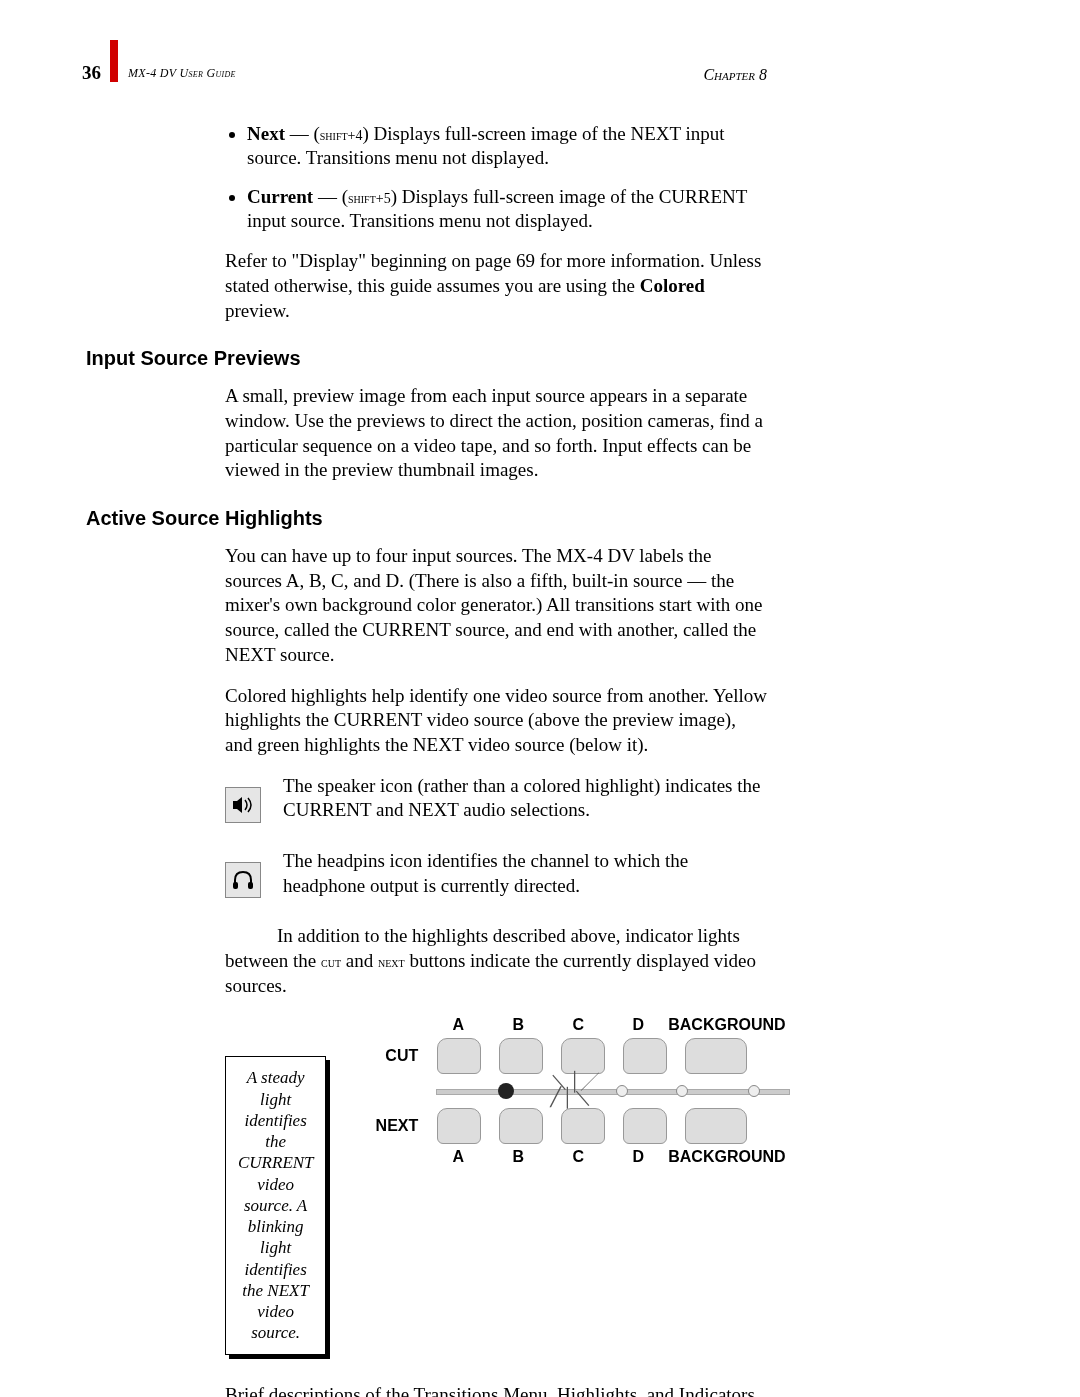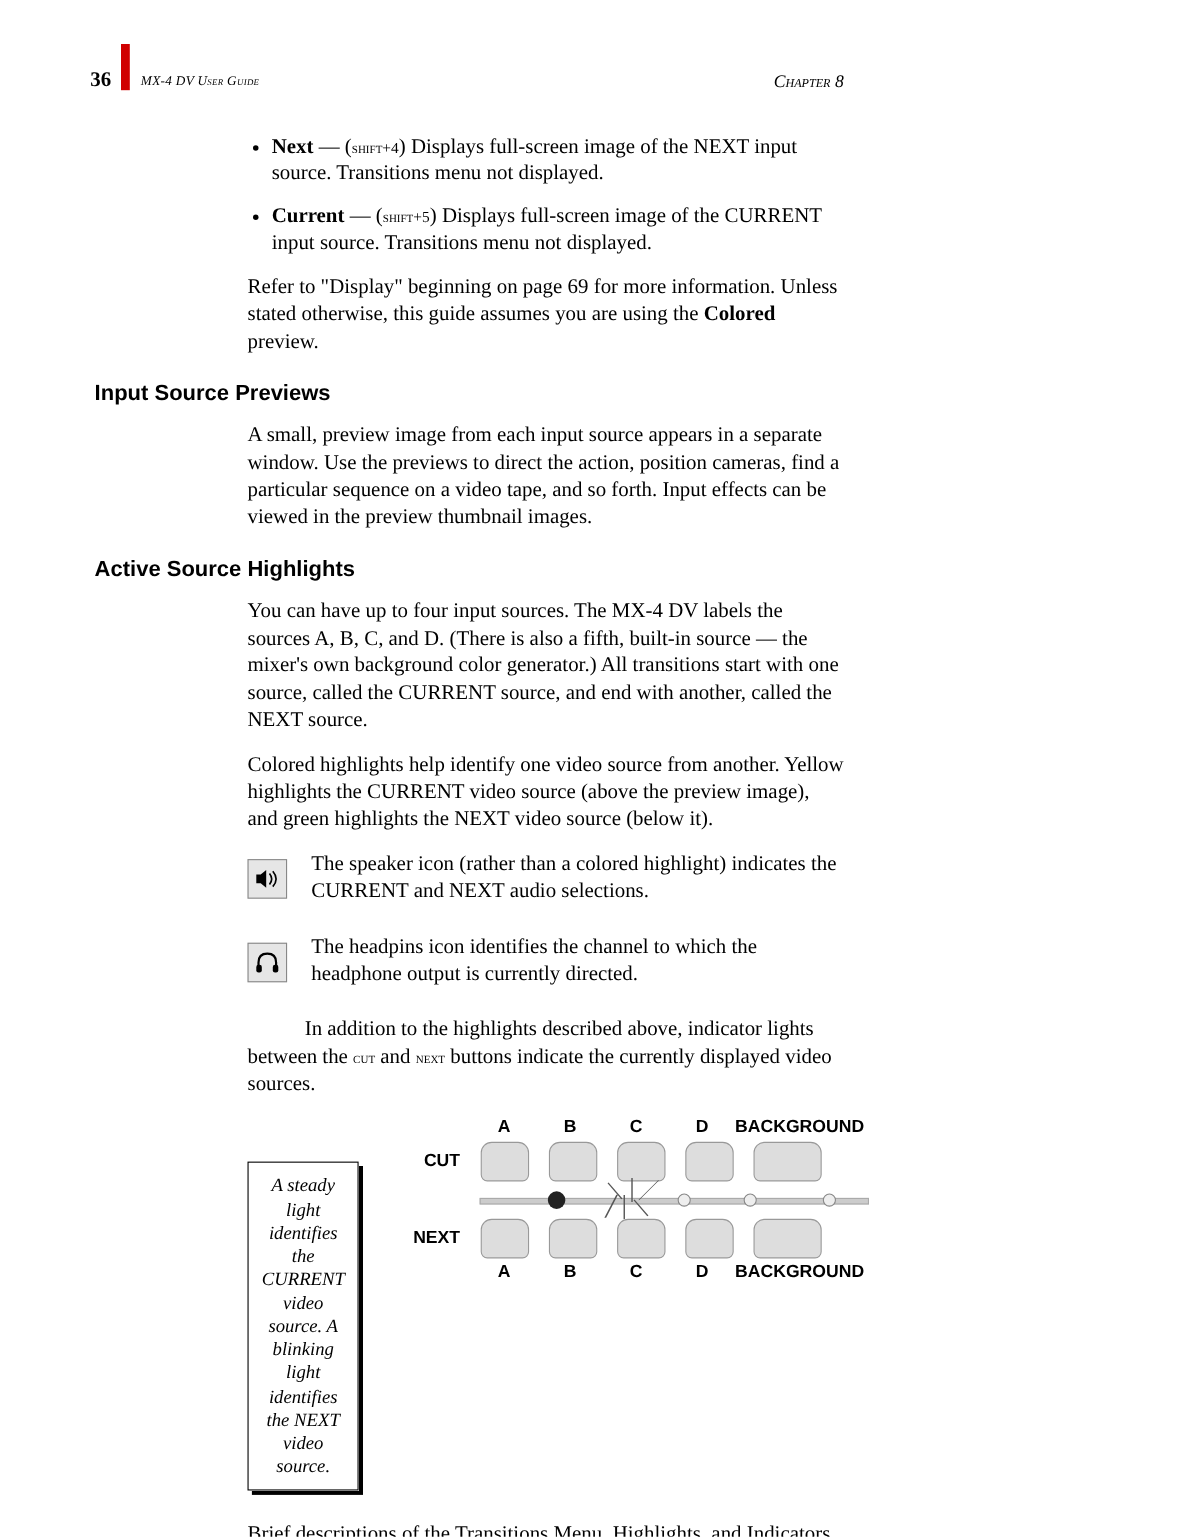--- a/index.html
+++ b/index.html
@@ -73,21 +73,21 @@
   .section-heading {
     margin-left: 16px;
     font-family: Arial, Helvetica, sans-serif;
     font-weight: bold;
     font-size: 20px;
     margin-top: 24px;
     margin-bottom: 14px;
   }
   .icon-row {
     display: flex;
-    align-items: center;
+    align-items: flex-end;
     margin-bottom: 26px;
   }
   .icon-box {
     flex: 0 0 auto;
     width: 34px;
     height: 34px;
     background: #e6e6e6;
     border: 1px solid #888;
     display: flex;
     align-items: center;

